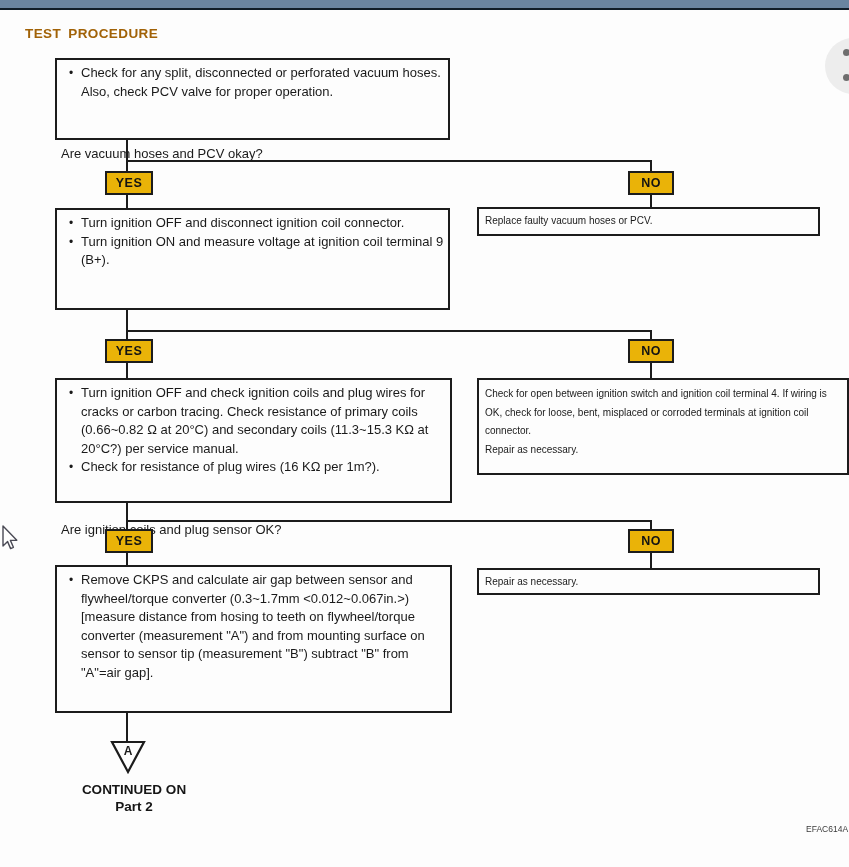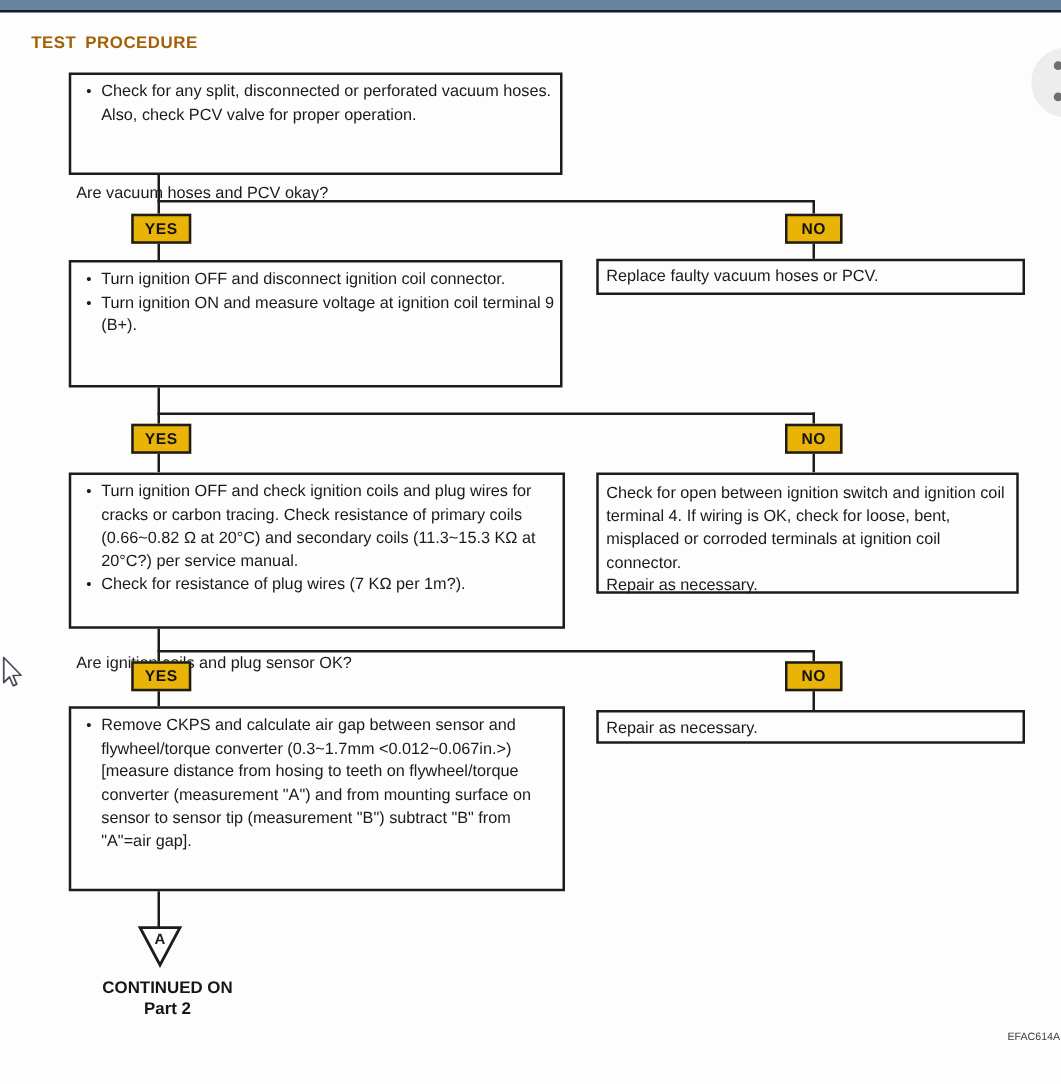--- a/index.html
+++ b/index.html
@@ -25,21 +25,21 @@
   .bul{width:12px;margin-left:8px;flex:0 0 12px;font-size:12px;}
   .btxt{flex:1;}
   .q{margin-left:0;margin-top:44px;}
   .tag{
     position:absolute;border:2px solid #1c1c1c;background:#eab308;
     font-size:12.5px;font-weight:bold;letter-spacing:.5px;
     display:flex;align-items:center;justify-content:center;box-sizing:border-box;
   }
   .rbox{
     position:absolute;border:2px solid #1c1c1c;background:#fdfdfd;
-    font-size:13px;line-height:18.5px;color:#1a1a1a;
+    font-size:10px;line-height:18.5px;color:#1a1a1a;
     padding:3px 2px 0 6px;box-sizing:border-box;
   }
   .lv{position:absolute;width:2px;background:#1c1c1c;}
   .lh{position:absolute;height:2px;background:#1c1c1c;}
   .tri{position:absolute;}
   .footer-note{
     position:absolute;left:71px;top:781px;width:126px;
     text-align:center;font-weight:bold;font-size:13.5px;line-height:17px;color:#161616;
   }
   .doc-code{
@@ -98,33 +98,33 @@
   <div class="lv" style="left:126px;top:310px;height:29px"></div>
   <div class="lh" style="left:126px;top:330px;width:526px"></div>
   <div class="lv" style="left:650px;top:330px;height:9px"></div>
 
   <div class="tag" style="left:105px;top:339px;width:48px;height:24px">YES</div>
   <div class="tag" style="left:628px;top:339px;width:46px;height:24px">NO</div>
 
   <div class="lv" style="left:126px;top:363px;height:15px"></div>
   <div class="lv" style="left:650px;top:363px;height:15px"></div>
 
-  <div class="rbox" style="left:477px;top:378px;width:338px;height:97px;padding-top:5px">
+  <div class="rbox" style="left:477px;top:378px;width:372px;height:97px;padding-top:5px">
     <span style="display:block">Check for open between ignition switch and ignition coil terminal 4. If wiring is OK, check for loose, bent, misplaced or corroded terminals at ignition coil connector.</span>
     <span style="display:block">Repair as necessary.</span>
   </div>
 
   <div class="dbox" style="left:55px;top:378px;width:397px;height:125px">
     <div class="bullet-row">
       <span class="bul">•</span>
       <span class="btxt">Turn ignition OFF and check ignition coils and plug wires for cracks or carbon tracing. Check resistance of primary coils (0.66~0.82 Ω at 20°C) and secondary coils (11.3~15.3 KΩ at 20°C?) per service manual.</span>
     </div>
     <div class="bullet-row">
       <span class="bul">•</span>
-      <span class="btxt">Check for resistance of plug wires (7 KΩ per 1m?).</span>
+      <span class="btxt">Check for resistance of plug wires (16 KΩ per 1m?).</span>
     </div>
     <div class="q">Are ignition coils and plug sensor OK?</div>
   </div>
 
   <div class="lv" style="left:126px;top:503px;height:26px"></div>
   <div class="lh" style="left:126px;top:520px;width:526px"></div>
   <div class="lv" style="left:650px;top:520px;height:9px"></div>
 
   <div class="tag" style="left:105px;top:529px;width:48px;height:24px">YES</div>
   <div class="tag" style="left:628px;top:529px;width:46px;height:24px">NO</div>

